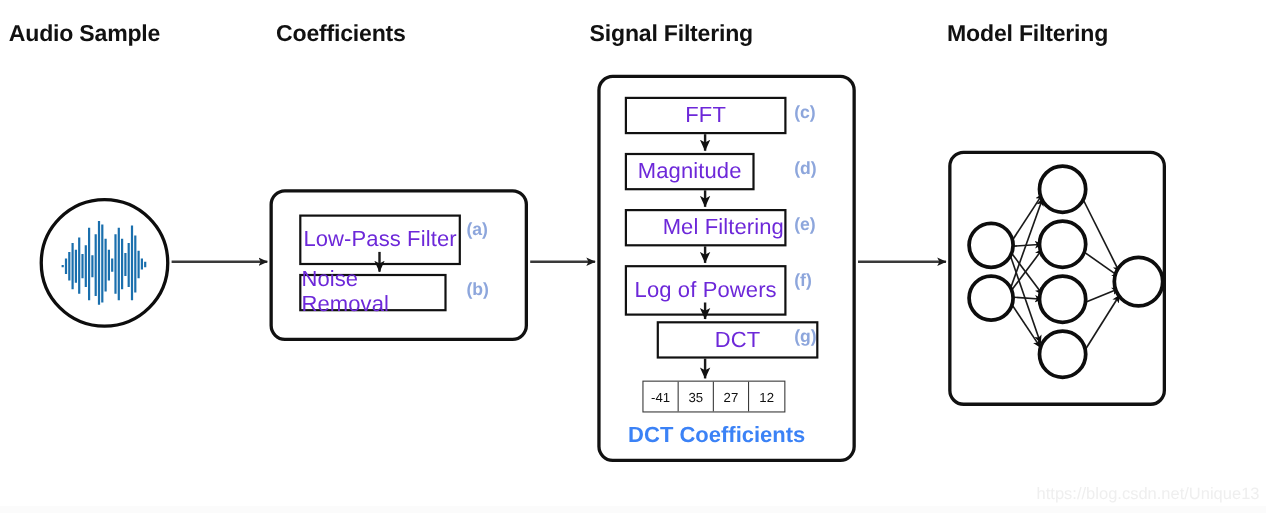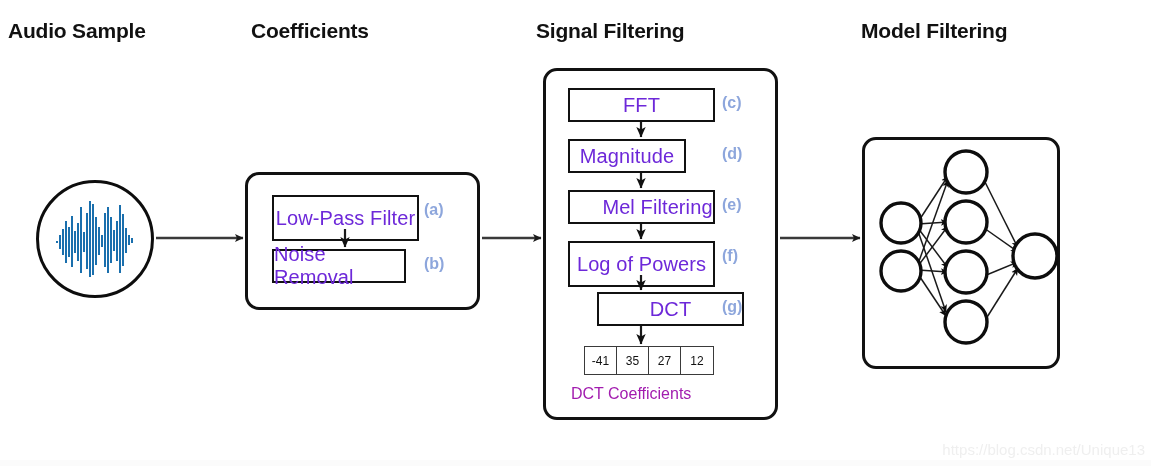--- a/index.html
+++ b/index.html
@@ -65,21 +65,21 @@
   .dct-cell{
     width:32px;height:27px;
     display:flex;align-items:center;justify-content:center;
     font-size:12px;color:#111;
     border-right:1.5px solid #3a3a3a;
     box-sizing:border-box;
   }
   .dct-cell:last-child{border-right:none;}
   .dct-caption{
     position:absolute;
-    font-size:16px;font-weight:normal;color:#a21caf;
+    font-size:20px;font-weight:bold;color:#3b82f6;
     white-space:nowrap;
   }
 
   
   .audio-circle{
     position:absolute;
     left:36px;top:180px;
     width:118px;height:118px;
     border:3.5px solid #0d0d0d;
     border-radius:50%;

